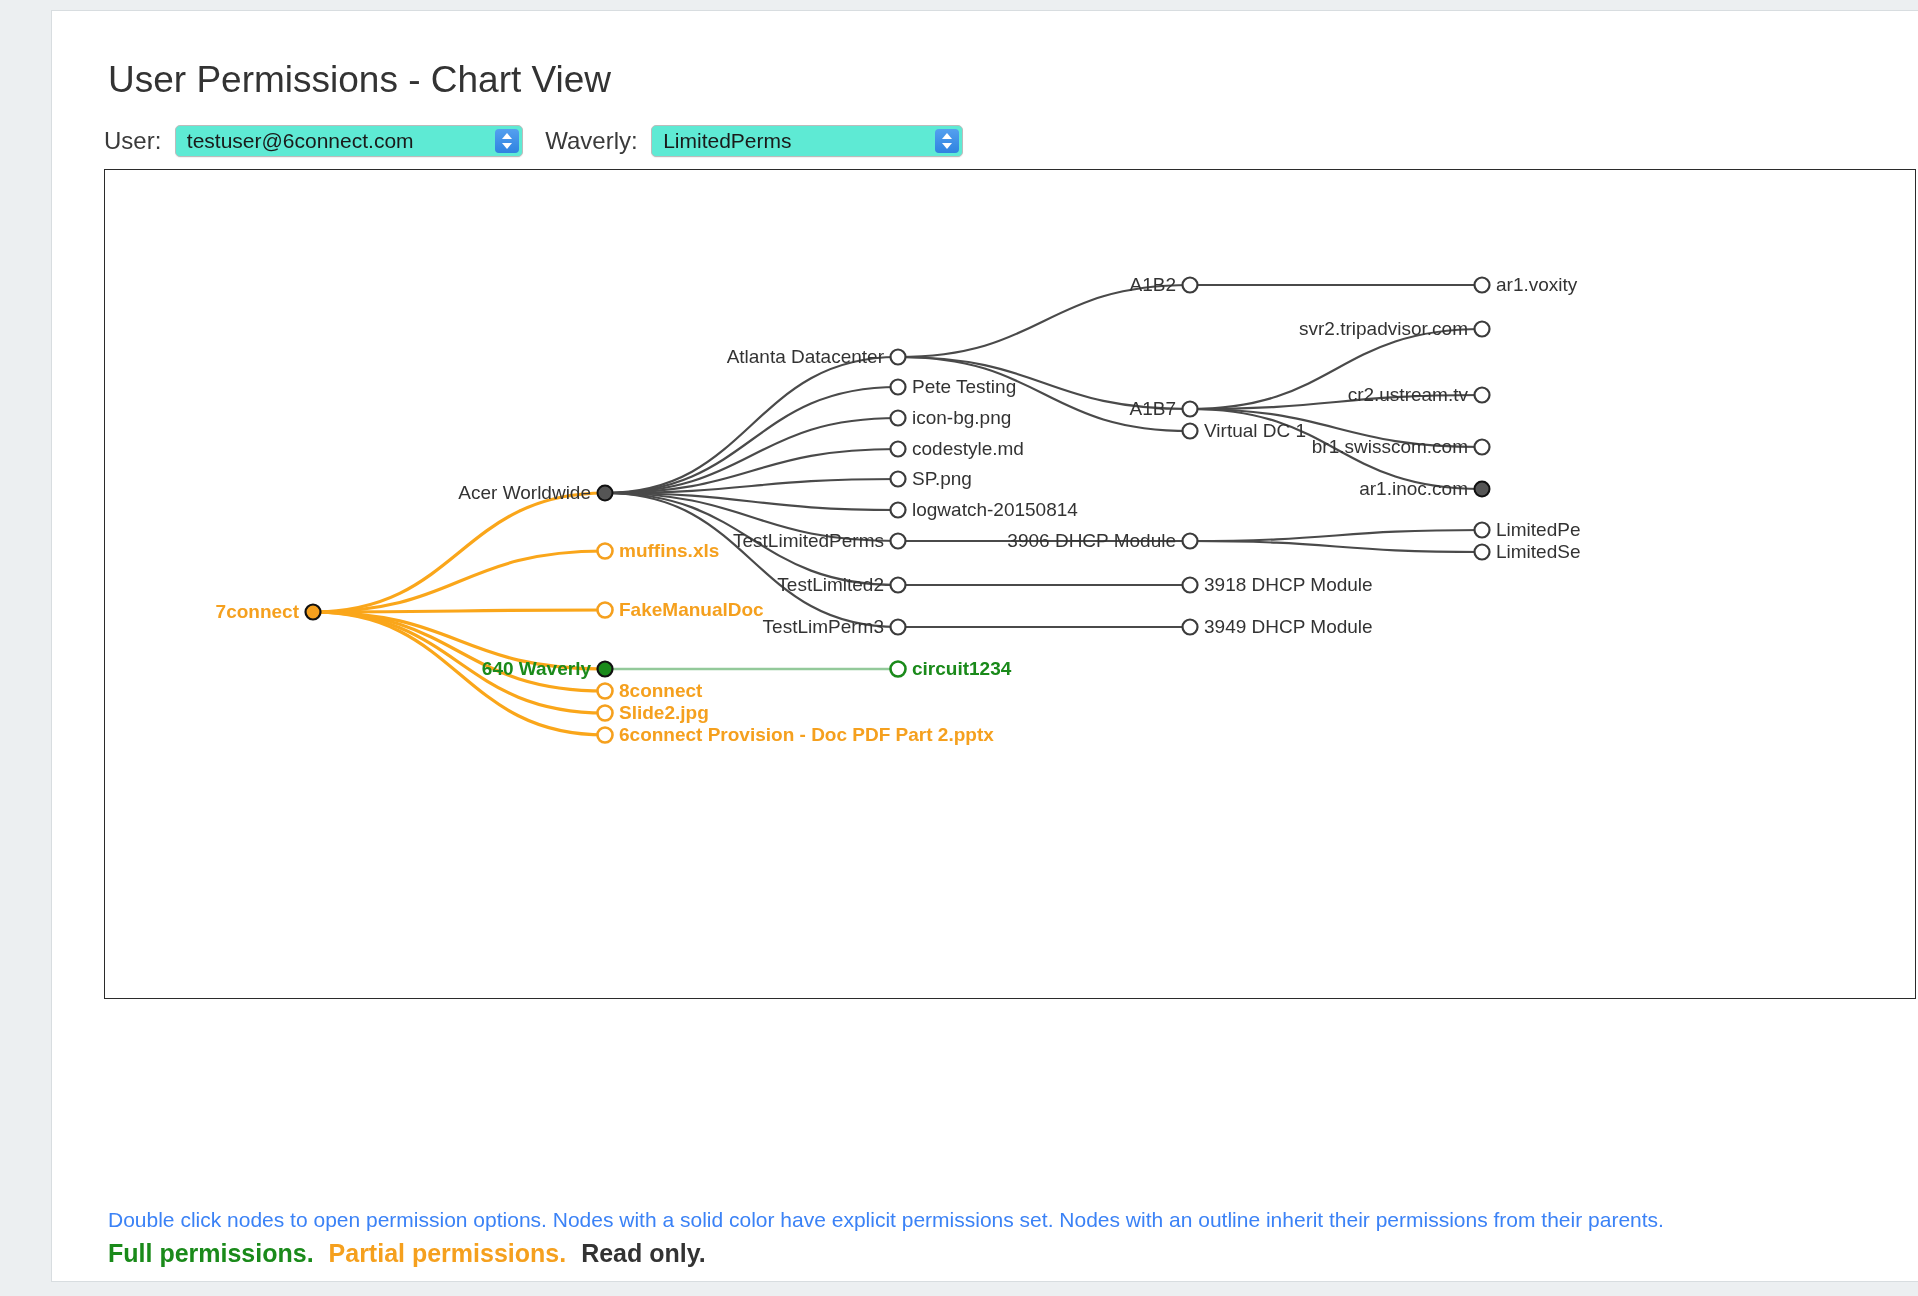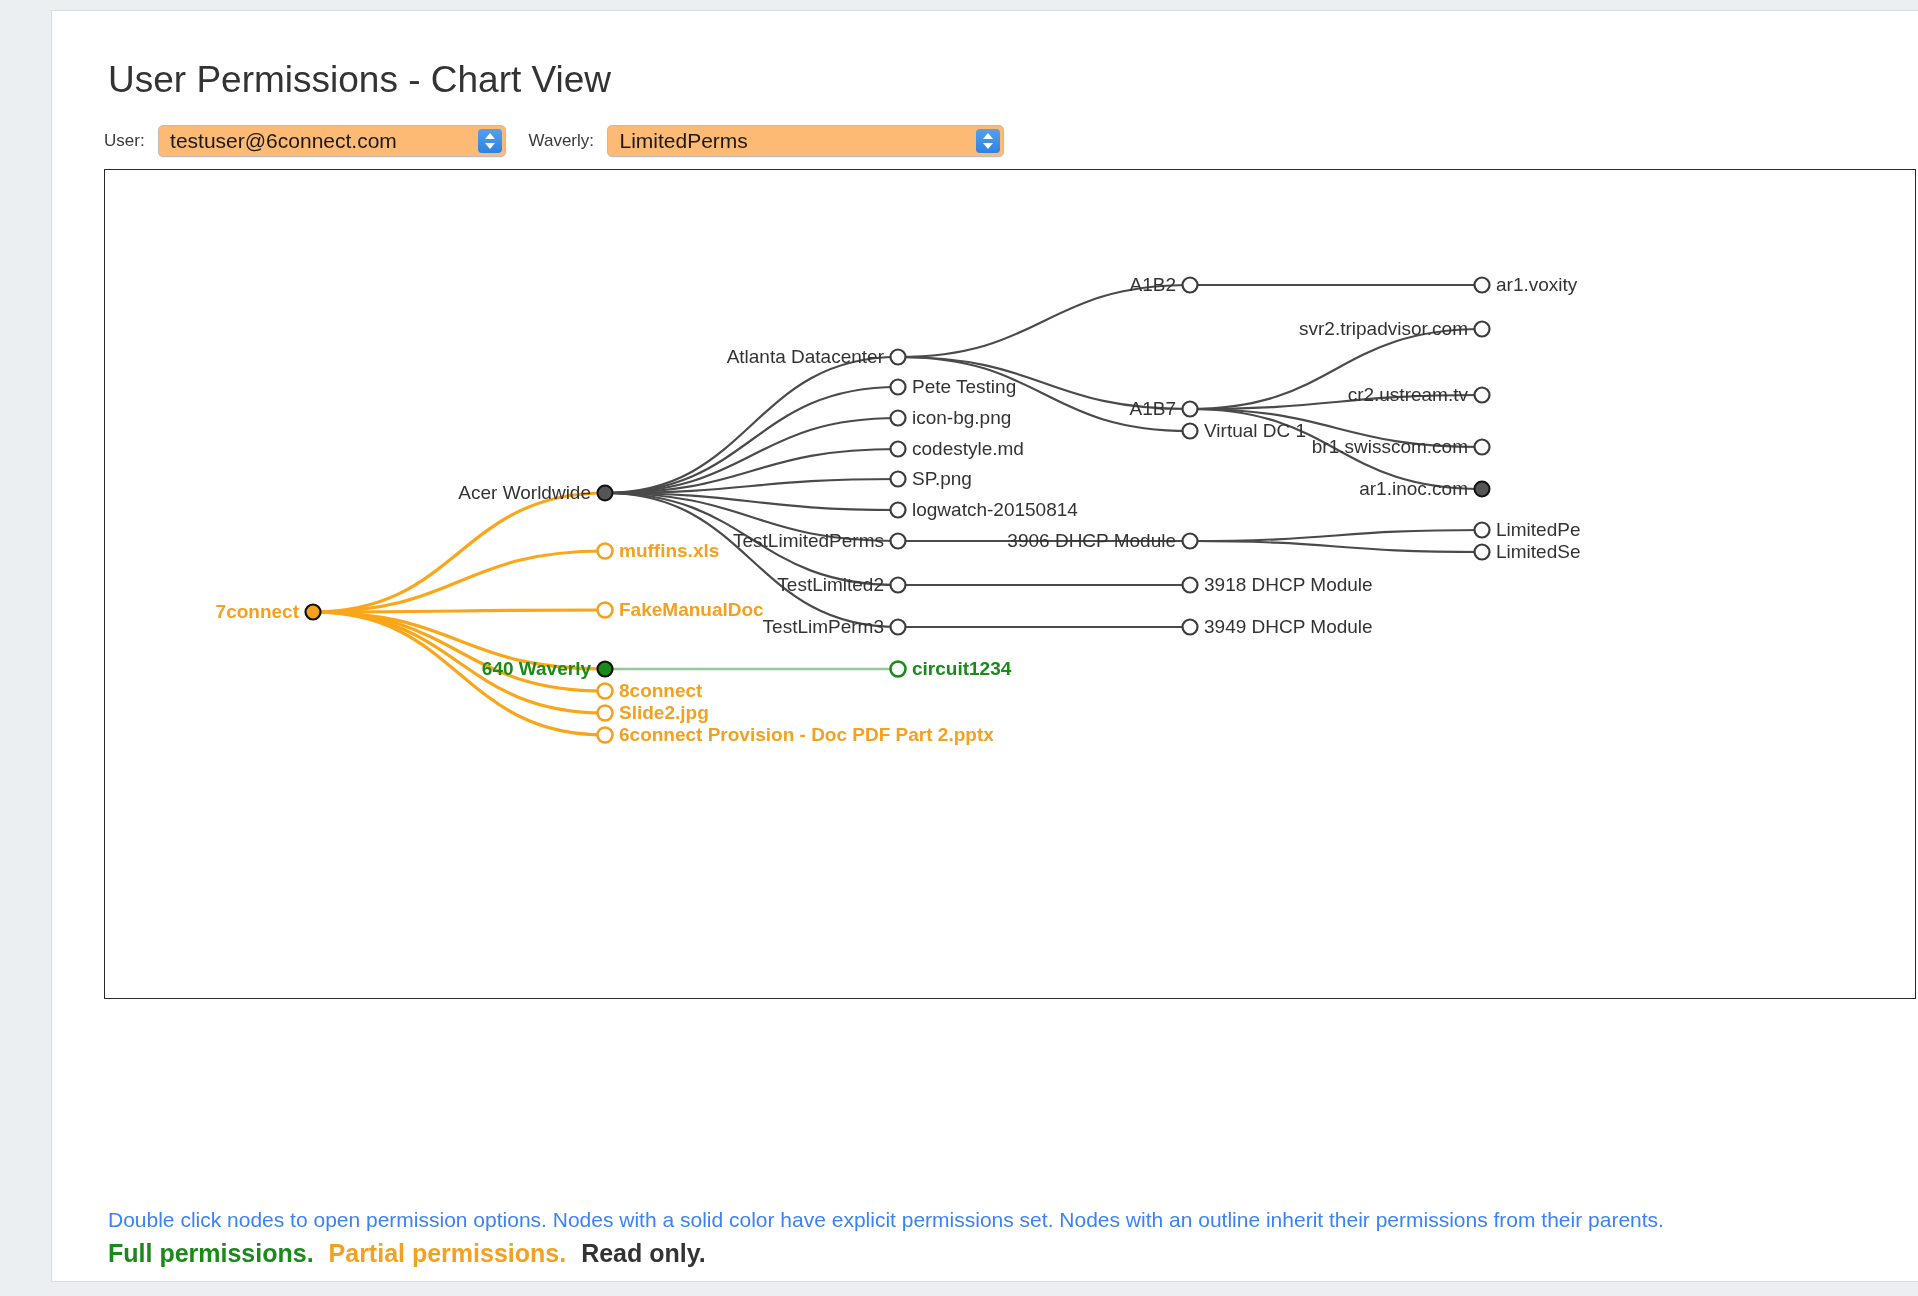--- a/index.html
+++ b/index.html
@@ -27,40 +27,40 @@
     left: 56px; top: 48px;
     font-size: 37px;
     color: #333333;
     font-weight: normal;
     letter-spacing: 0px;
     white-space: nowrap;
   }
   .ctrl-row { position: absolute; left: 52px; top: 113px; height: 34px; }
   .ctrl-label {
     display: inline-block;
-    font-size: 17px;
+    font-size: 24px;
     color: #3a3a3a;
     vertical-align: middle;
     line-height: 34px;
   }
   .sel-wrap {
     display: inline-block;
     position: relative;
     vertical-align: middle;
     margin-left: 9px;
     margin-right: 18px;
     height: 32px;
     border: 1px solid #bcbcbc;
     border-radius: 5px;
-    background: #fdba74;
+    background: #5eead4;
     box-shadow: 0 1px 1px rgba(0,0,0,0.06);
     box-sizing: border-box;
   }
   .sel-user { width: 348px; }
-  .sel-group { width: 397px; }
+  .sel-group { width: 312px; }
   .sel-value {
     position: absolute;
     left: 11px; top: 0; right: 30px;
     line-height: 30px;
     font-size: 21px;
     color: #1a1a1a;
     white-space: nowrap; overflow: hidden;
   }
   .sel-btn {
     position: absolute;

